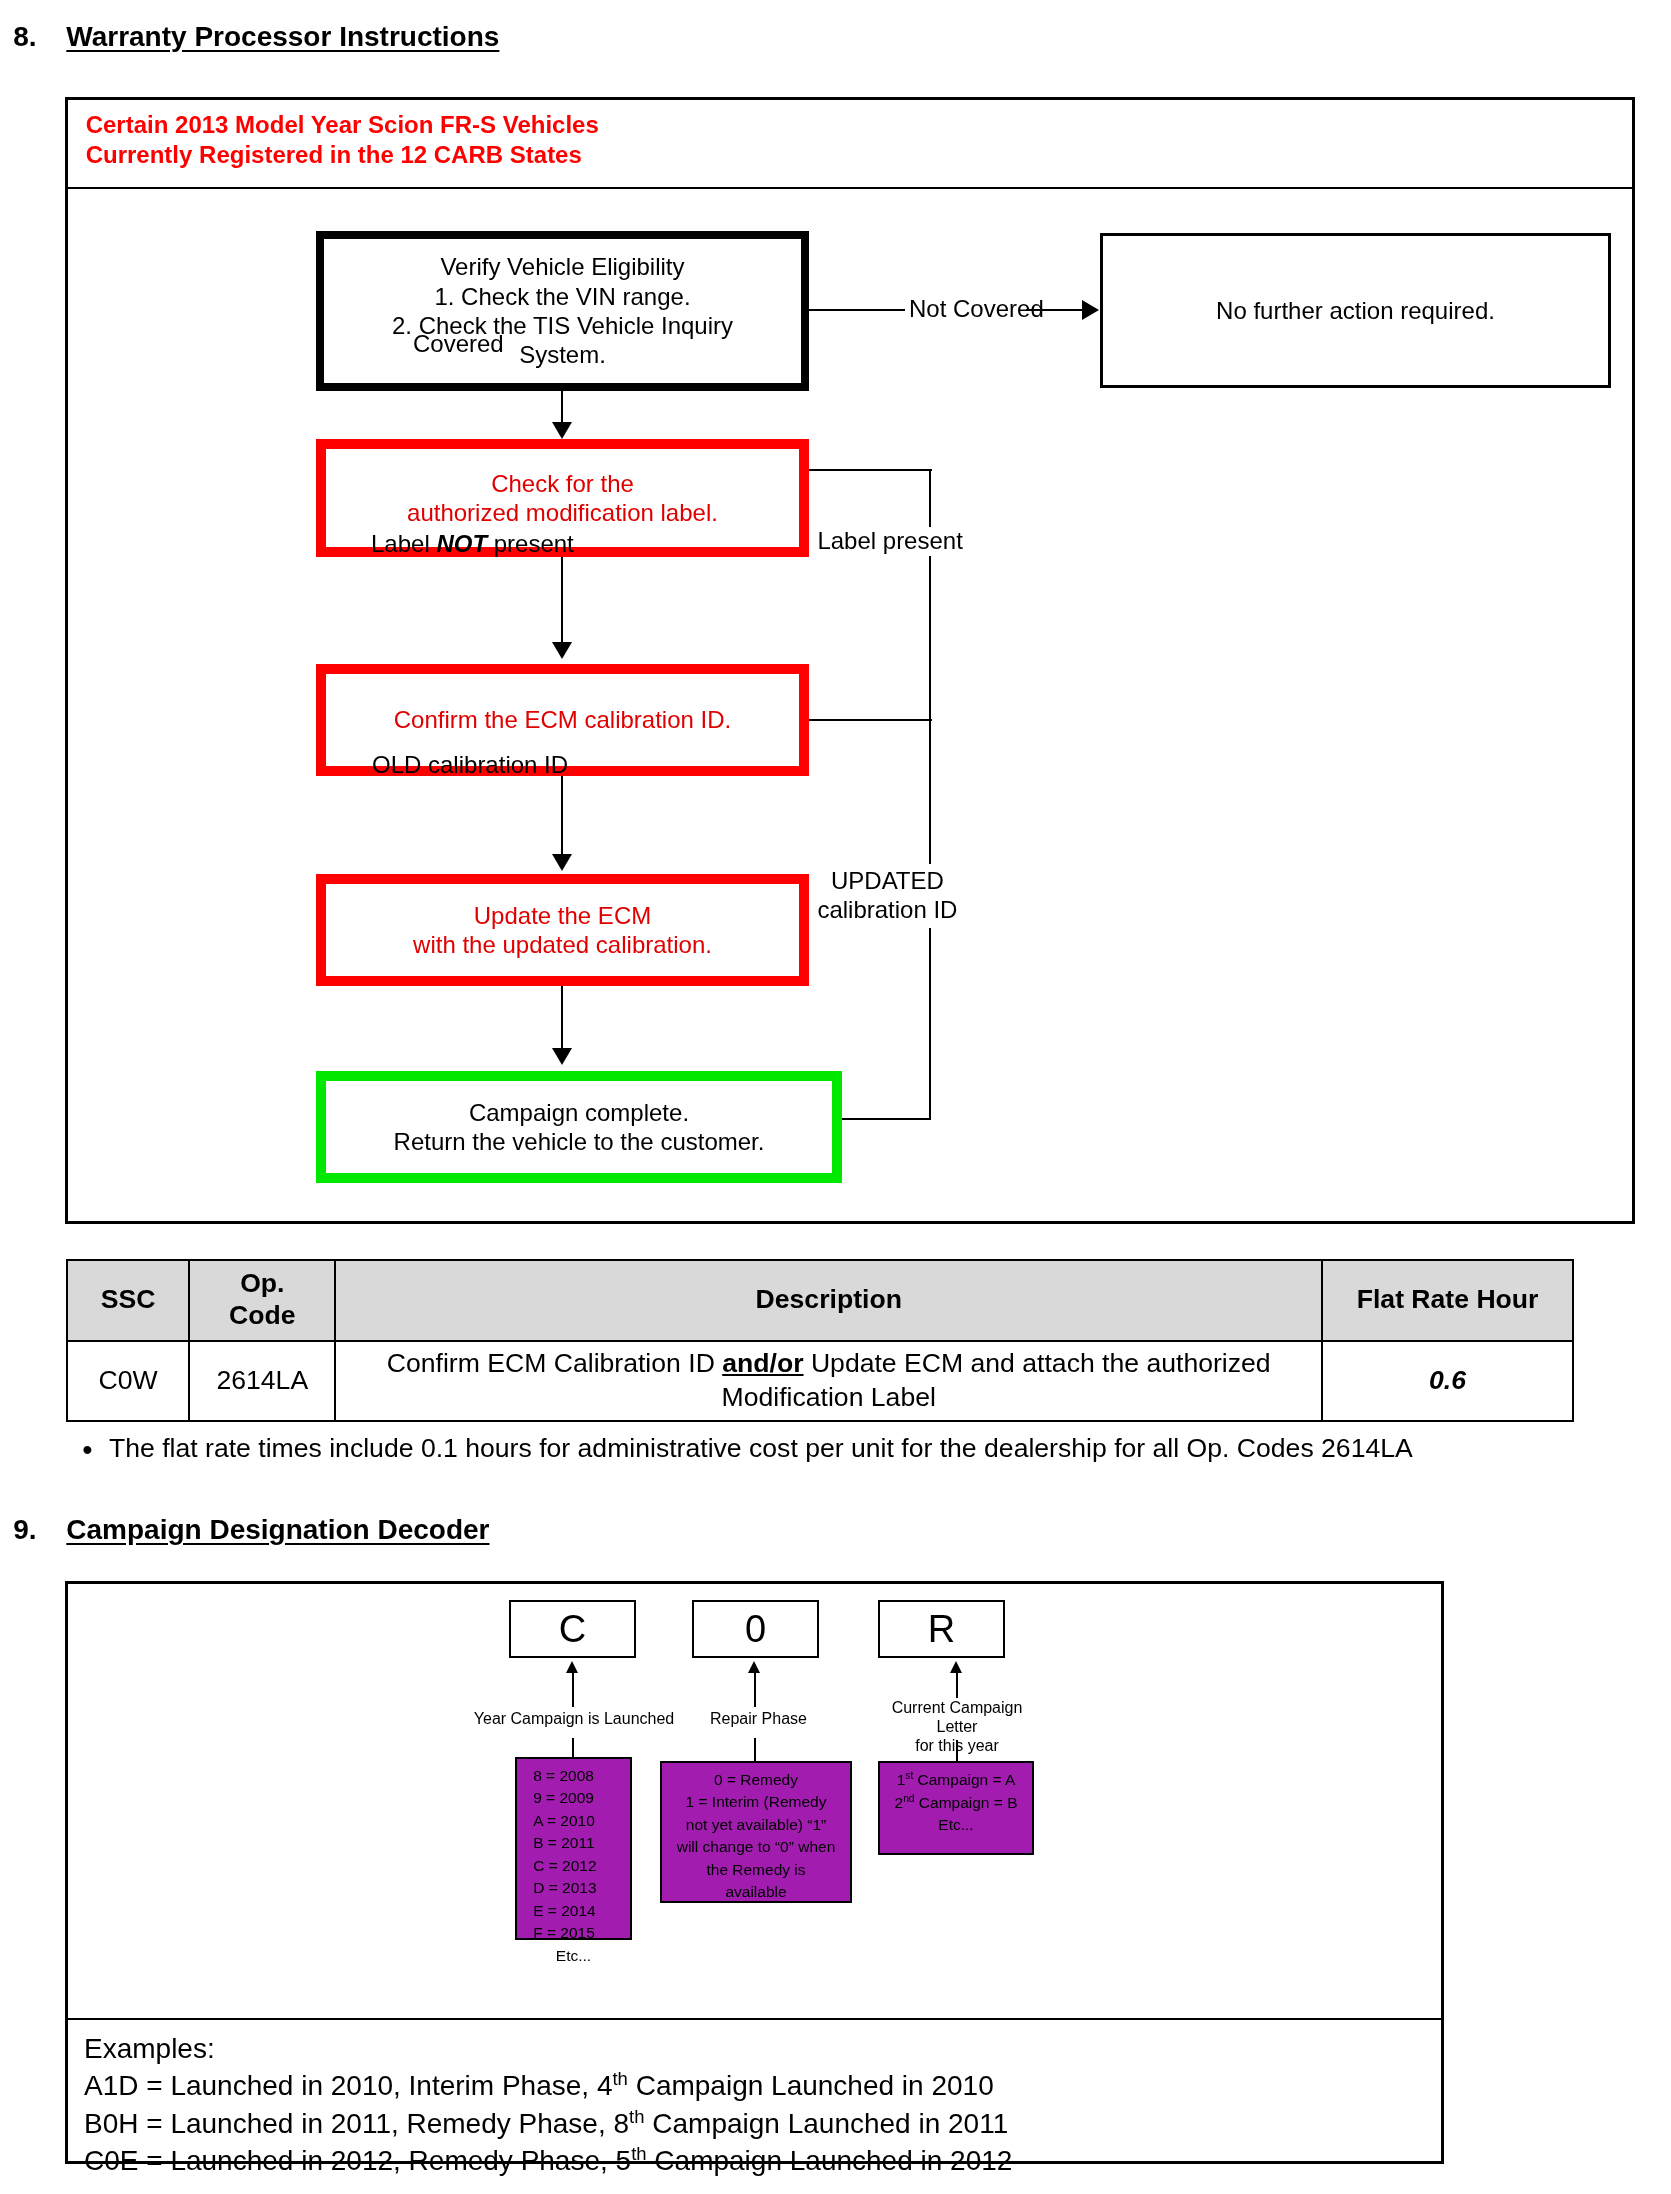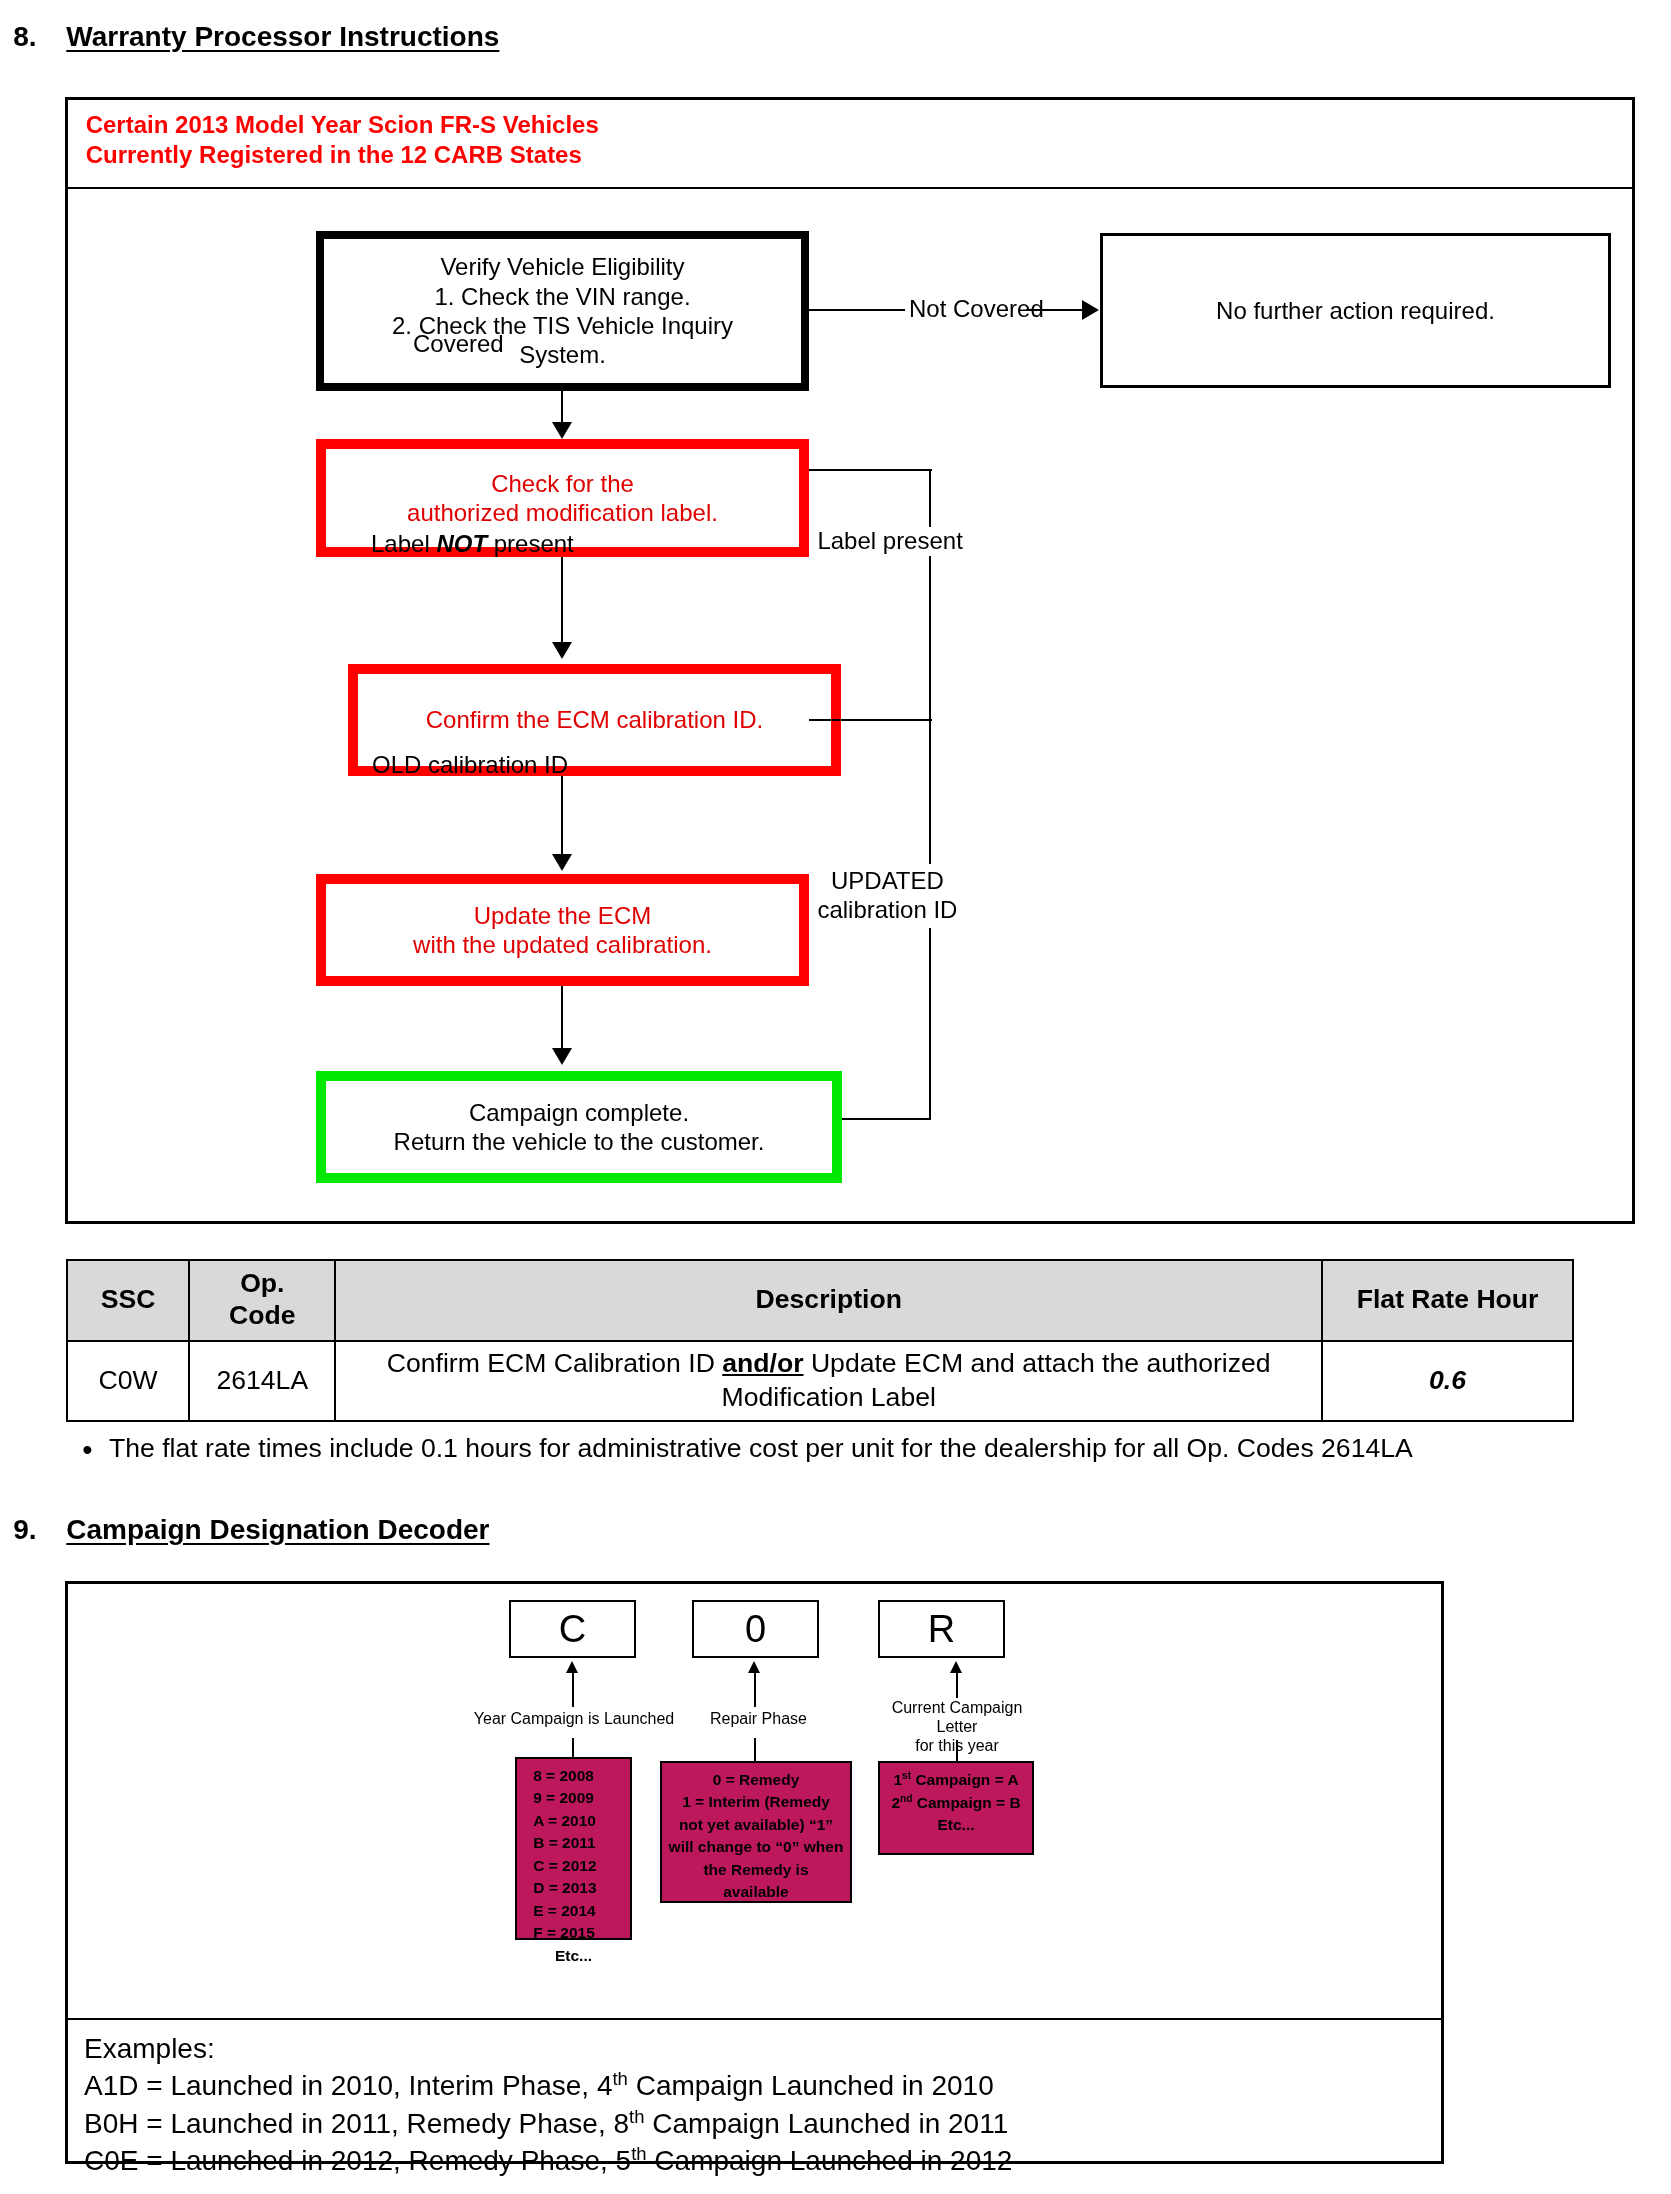--- a/index.html
+++ b/index.html
@@ -27,21 +27,21 @@
   #flow-title-rule{position:absolute;left:0;top:87px;width:1564px;height:2.2px;background:#000;}
 
   
   .fbox{position:absolute;box-sizing:border-box;display:flex;align-items:center;
         justify-content:center;text-align:center;background:#fff;}
   .fbox .txt{line-height:1.22;font-size:24px;}
 
   #box-verify{left:248px;top:131px;width:493px;height:160px;border:8px solid #000;}
   #box-noaction{left:1032px;top:133px;width:511px;height:155px;border:3.7px solid #000;}
   #box-check{left:248px;top:339px;width:493px;height:118px;border:10.3px solid #ff0000;}
-  #box-confirm{left:248px;top:564px;width:493px;height:112px;border:10.3px solid #ff0000;margin-left:32px;}
+  #box-confirm{left:248px;top:564px;width:493px;height:112px;border:10.3px solid #ff0000;}
   #box-update{left:248px;top:774px;width:493px;height:112px;border:10.3px solid #ff0000;}
   #box-complete{left:248px;top:971px;width:526px;height:112px;border:10.3px solid #00e800;text-align:center;}
 
   .fbox.red .txt{color:#e00000;}
 
   
   .vline{position:absolute;width:2.2px;background:#000;}
   .hline{position:absolute;height:2.2px;background:#000;}
   .arrow-down{position:absolute;width:0;height:0;
       border-left:10.3px solid transparent;border-right:10.3px solid transparent;
@@ -84,22 +84,22 @@
   #code-0{left:624px;top:16px;width:127px;height:58px;}
   #code-r{left:810px;top:16px;width:127px;height:58px;}
 
   .up-arrow{position:absolute;width:0;height:0;
       border-left:6.6px solid transparent;border-right:6.6px solid transparent;
       border-bottom:12.5px solid #000;}
   .thin-v{position:absolute;width:1.5px;background:#000;}
 
   .sub-label{position:absolute;font-size:16px;text-align:center;line-height:1.2;}
 
-  .info-box{position:absolute;box-sizing:border-box;border:2.2px solid #000;background:#be185d;
-     font-size:15.5px;line-height:1.45;text-align:center;padding:5.9px 4.4px;font-weight:bold;}
+  .info-box{position:absolute;box-sizing:border-box;border:2.2px solid #000;background:#a21caf;
+     font-size:15.5px;line-height:1.45;text-align:center;padding:5.9px 4.4px;}
   #info-year{left:447px;top:173px;width:117px;height:183px;}
   #info-phase{left:592px;top:177px;width:192px;height:142px;}
   #info-letter{left:810px;top:177px;width:156px;height:94px;}
   #info-year .line{display:block;text-align:left;padding-left:11.8px;}
   #info-year .etc{text-align:center;padding-left:0;}
 
   .sup{font-size:0.66em;vertical-align:super;}
 
   #examples{position:absolute;left:16px;top:446px;width:1329px;font-size:28px;line-height:1.33;}
   #examples .exline{white-space:nowrap;}

